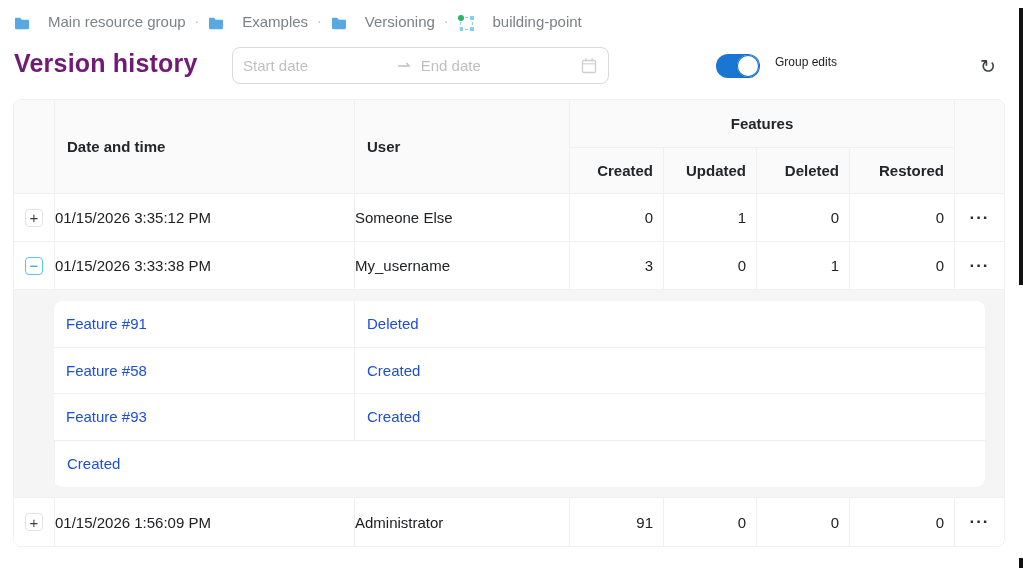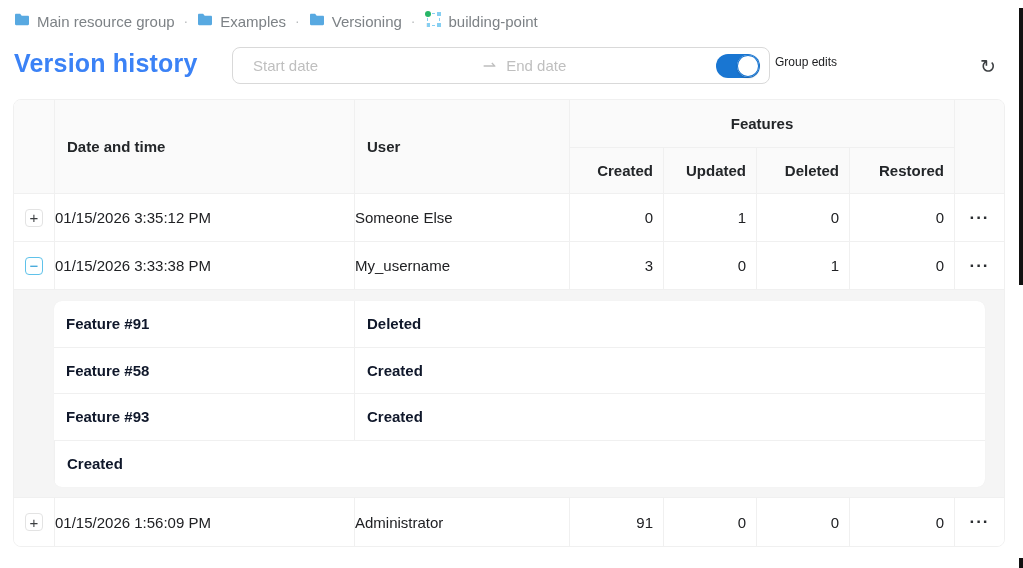--- a/index.html
+++ b/index.html
@@ -10,42 +10,42 @@
     color:#202124; overflow:hidden; position:relative;
   }
   .app { position:relative; width:1023px; height:568px; background:#fff; overflow:hidden; }
 
   
   .breadcrumb {
     position:absolute; left:14px; top:11px; height:20px;
     display:flex; align-items:center; gap:9px;
     font-size:15px; color:#7d8286;
   }
-  .crumb { display:flex; align-items:flex-start; gap:7px; cursor:pointer; }
+  .crumb { display:flex; align-items:flex-end; gap:18px; cursor:pointer; }
   .crumb-sep { color:#b9bcbe; font-size:14px; }
   .folder-icon { display:inline-block; width:16px; height:13px; }
   .bp-icon {
     position:relative; display:inline-block; width:13px; height:13px;
     border:1px dashed #86cff2; margin:0 2px;
   }
   .bp-icon .dot-g { position:absolute; left:-3px; top:-3px; width:6px; height:6px; border-radius:50%; background:#27b567; }
   .bp-icon .dot-b { position:absolute; width:4px; height:4px; background:#86cff2; }
   .bp-icon .tr { right:-2px; top:-2px; }
   .bp-icon .bl { left:-2px; bottom:-2px; }
   .bp-icon .br { right:-2px; bottom:-2px; }
 
   
   .page-title {
     position:absolute; left:14px; top:49px;
-    font-size:25px; font-weight:700; color:#3b82f6; letter-spacing:.2px;
+    font-size:25px; font-weight:700; color:#701a75; letter-spacing:.2px;
   }
   .date-range {
-    position:absolute; left:232px; top:47px; width:538px; height:37px;
+    position:absolute; left:232px; top:47px; width:377px; height:37px;
     border:1px solid #d9d9d9; border-radius:8px; background:#fff;
-    display:flex; align-items:center; padding:0 11px 0 20px;
+    display:flex; align-items:center; padding:0 11px 0 10px;
   }
   .date-range input {
     border:none; outline:none; background:transparent; font-family:inherit;
     font-size:15px; color:#333; flex:1 1 0; min-width:0;
   }
   .date-range input::placeholder { color:#bfbfbf; }
   .range-arrow { color:#bfbfbf; font-size:16px; padding:0 10px 0 2px; }
   .calendar-icon { flex:0 0 auto; margin-left:8px; }
 
   .toggle {
@@ -113,21 +113,21 @@
   .expanded-zone { height:208px; background:#f5f5f5; padding:11px 19px 11px 40px; border-bottom:1px solid #f0f0f0; }
   .nested-table {
     background:#fff; border-radius:8px; height:186px; overflow:hidden;
     box-shadow:0 0 1px rgba(0,0,0,.06);
   }
   .nrow {
     display:grid; grid-template-columns:300px 1fr; height:46.5px;
     border-bottom:1px solid #f0f0f0;
   }
   .nrow:last-child { border-bottom:none; }
-  .ncell { display:flex; align-items:center; padding-left:12px; color:#0f172a;font-weight:bold; }
+  .ncell { display:flex; align-items:center; padding-left:12px; color:#1d4ed8; }
   .ncell.second { border-left:1px solid #f0f0f0; }
 
   
   .v-scroll-thumb { position:absolute; right:0; top:8px; width:4px; height:277px; background:#111; }
   .corner-block  { position:absolute; right:0; bottom:0; width:4px; height:10px; background:#111; }
 </style>
 </head>
 <body>
 
 <div class="app">

